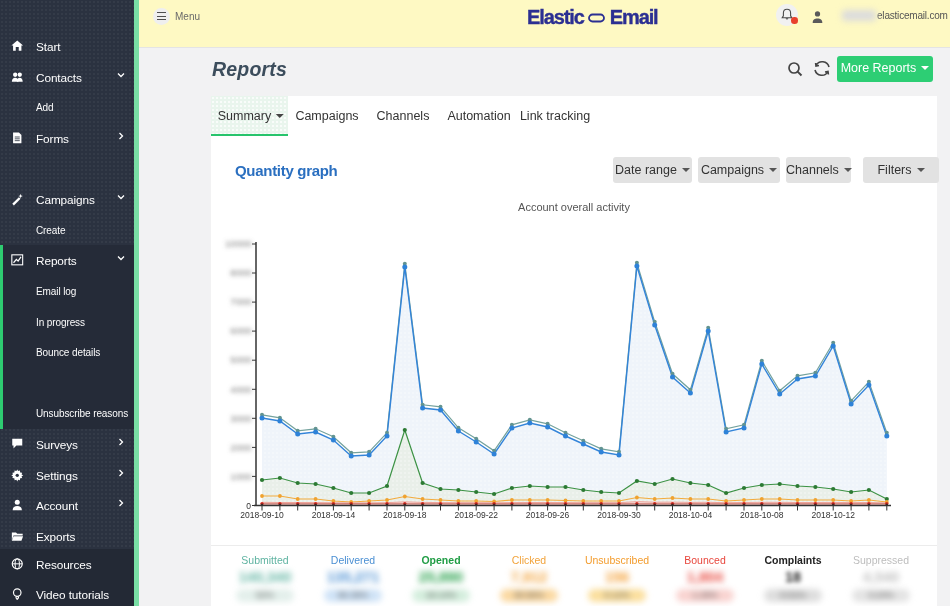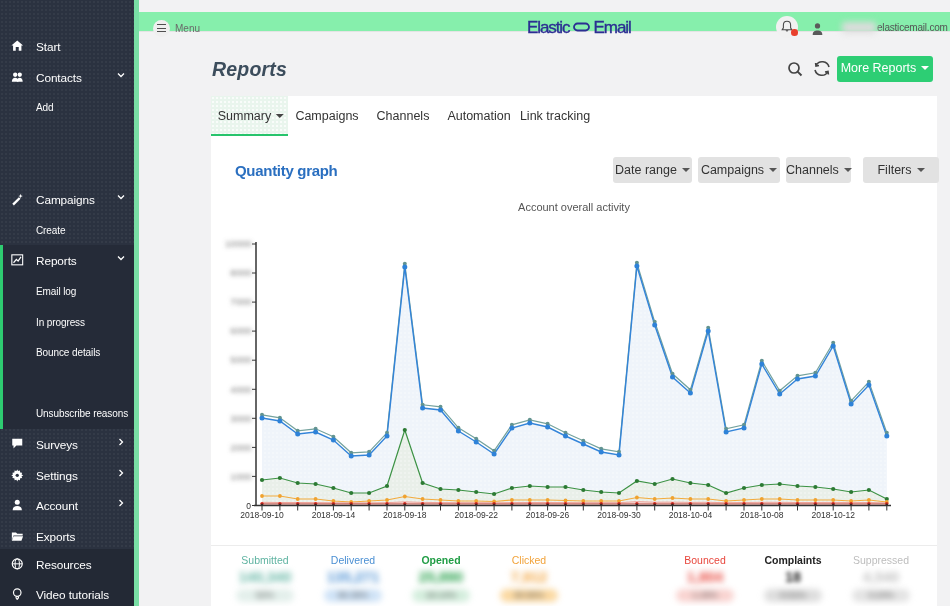--- a/index.html
+++ b/index.html
@@ -8,25 +8,25 @@
 #sidebar{position:absolute;left:0;top:0;width:139px;height:606px;background:#2b3240;background-image:radial-gradient(rgba(255,255,255,.045) 1px,transparent 1px);background-size:4px 4px;border-right:5px solid #79dfa5;z-index:30}
 .sitem{position:absolute;left:0;width:134px;height:31px;color:#fff;font-size:11.8px;letter-spacing:-.1px}
 .sitem .ic{position:absolute;left:11px;top:9px;width:12.5px;height:12.5px}
 .sitem .tx{position:absolute;left:36px;top:9px;white-space:nowrap}
 .sitem .ch{position:absolute;right:9px;top:9px;width:8px;height:8px}
 .sub{font-size:10px;color:#fdfdfd;letter-spacing:-.1px}
 .sub .tx{left:36px;top:10px}
 #actbg{position:absolute;left:0;top:245px;width:134px;height:184px;background:#252b38;border-left:3px solid #2ecc71}
 #botbg{position:absolute;left:0;top:549px;width:134px;height:57px;background:#232935}
 
-#header{position:absolute;left:139px;top:12px;width:811px;height:20px;background:#86efac;border-bottom:1px solid #e4e4e4;z-index:20}
+#header{position:absolute;left:139px;top:0;width:811px;height:48px;background:#fef9c3;border-bottom:1px solid #e4e4e4;z-index:20}
 #menuBtn{position:absolute;left:14px;top:8px;width:17px;height:17px;border-radius:50%;background:#efefef}
 #menuBtn div{position:absolute;left:4px;width:9px;height:1.4px;background:#4f4f4f}
 #menuTx{position:absolute;left:36px;top:11px;font-size:10px;color:#6a6a6a}
-#logo{position:absolute;left:388px;top:6px;font-size:17px;font-weight:400;color:#2b2f92;letter-spacing:-1.1px;white-space:nowrap;-webkit-text-stroke:.35px #2b2f92}
+#logo{position:absolute;left:388px;top:6px;font-size:20px;font-weight:700;color:#2b2f92;letter-spacing:-1.1px;white-space:nowrap;-webkit-text-stroke:.35px #2b2f92}
 #bell{position:absolute;left:637px;top:4px;width:22px;height:22px;border-radius:50%;background:#f1f1f1}
 #belldot{position:absolute;left:652px;top:17px;width:6.5px;height:6.5px;border-radius:50%;background:#e8402d}
 #person{position:absolute;left:673px;top:9px}
 #email{position:absolute;left:703px;top:10px;font-size:10px;letter-spacing:-.2px;color:#555;white-space:nowrap}
 #emailblur{display:inline-block;width:34px;height:11px;background:#dcdcdc;border-radius:3px;filter:blur(3px);vertical-align:-2px;margin-right:1px}
 
 #h1{position:absolute;left:212px;top:58px;font-style:italic;font-weight:700;font-size:19.5px;color:#3c4d5c;z-index:5;letter-spacing:.2px}
 #topicons{position:absolute;left:786px;top:60px;z-index:5}
 #moreBtn{position:absolute;left:837px;top:56px;width:96px;height:26px;background:#2dce74;border-radius:3px;color:#fff;font-size:12.5px;text-align:center;line-height:25px;z-index:5}
 
@@ -84,20 +84,30 @@
         <path d="M0.5 13 c0-3.4 1.8-5 4-5 s4 1.6 4 5 z" fill="#fff"></path>
         <path d="M6.5 13 c0-3.4 1.5-5 3.5-5 s3.5 1.6 3.5 5 z" fill="#fff"></path>
       </svg>
       <div class="tx">Contacts</div>
       <svg class="ch" viewBox="0 0 8 8">
         <path d="M1 2.5 L4 5.5 7 2.5" fill="none" stroke="#fff" stroke-width="1.3"></path>
       </svg>
     </div>
   <div class="sitem sub" style="top:92px">
       <div class="tx">Add</div>
+    </div>
+  <div class="sitem" style="top:123px">
+      <svg class="ic" viewBox="0 0 14 15">
+        <path d="M2 0.5 h7 l3 3 v10 h-10 z" fill="#fff"></path>
+        <path d="M4 6 h6 M4 8.2 h6 M4 10.4 h6" stroke="#2b3240" stroke-width="1"></path>
+      </svg>
+      <div class="tx">Forms</div>
+      <svg class="ch" viewBox="0 0 8 8">
+        <path d="M2.5 1 L5.5 4 2.5 7" fill="none" stroke="#fff" stroke-width="1.3"></path>
+      </svg>
     </div>
   <div class="sitem" style="top:184px">
       <svg class="ic" viewBox="0 0 14 15">
         <path d="M1 13 L9 5 11 7 3 15 Z" fill="#fff"></path>
         <path d="M11 1 l0.7 2 2 0.7 -2 0.7 -0.7 2 -0.7 -2 -2 -0.7 2 -0.7 z" fill="#fff"></path>
       </svg>
       <div class="tx">Campaigns</div>
       <svg class="ch" viewBox="0 0 8 8">
         <path d="M1 2.5 L4 5.5 7 2.5" fill="none" stroke="#fff" stroke-width="1.3"></path>
       </svg>
@@ -528,20 +538,25 @@
   <div class="stat" style="left:186px">
       <div class="lb" style="color:#1f9d44;font-weight:700">Opened</div>
       <div class="num" style="color:#1f9d44">25,890</div>
       <div class="pill" style="background:#d4eedd">19.14%</div>
     </div>
   <div class="stat" style="left:274px">
       <div class="lb" style="color:#f2a33a">Clicked</div>
       <div class="num" style="color:#f2a33a">7,912</div>
       <div class="pill" style="background:#fbd9a2">30.56%</div>
     </div>
+  <div class="stat" style="left:362px">
+      <div class="lb" style="color:#f39c2d">Unsubscribed</div>
+      <div class="num" style="color:#f39c2d">156</div>
+      <div class="pill" style="background:#fbdf9e">0.12%</div>
+    </div>
   <div class="stat" style="left:450px">
       <div class="lb" style="color:#e8463c">Bounced</div>
       <div class="num" style="color:#e8463c">1,804</div>
       <div class="pill" style="background:#f9d3d0">1.29%</div>
     </div>
   <div class="stat" style="left:538px">
       <div class="lb" style="color:#222222;font-weight:700">Complaints</div>
       <div class="num" style="color:#222222;filter:blur(2px)">18</div>
       <div class="pill" style="background:#dddddd">0.01%</div>
     </div>

